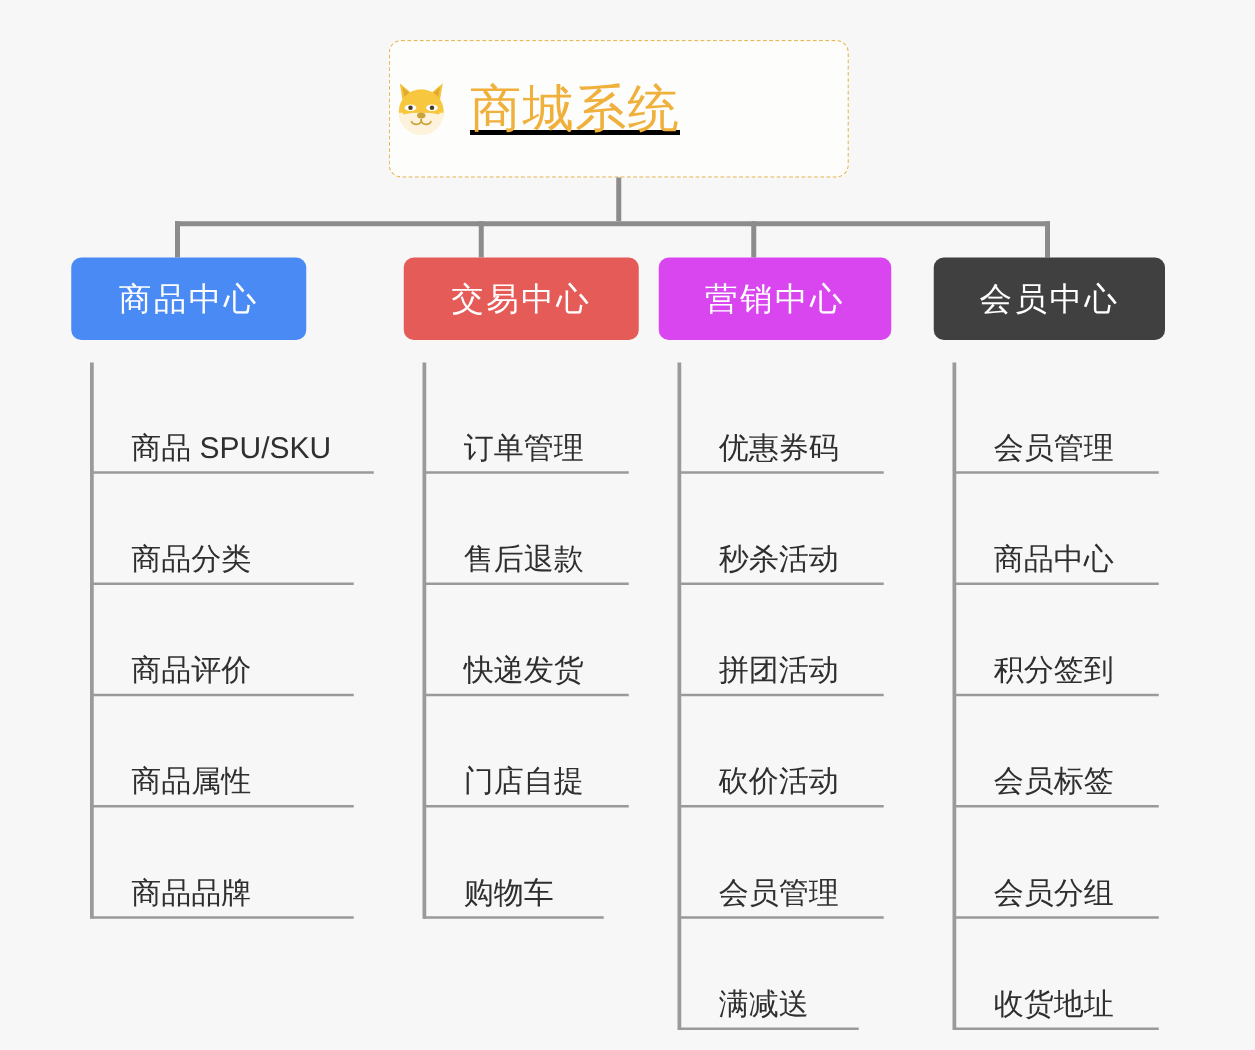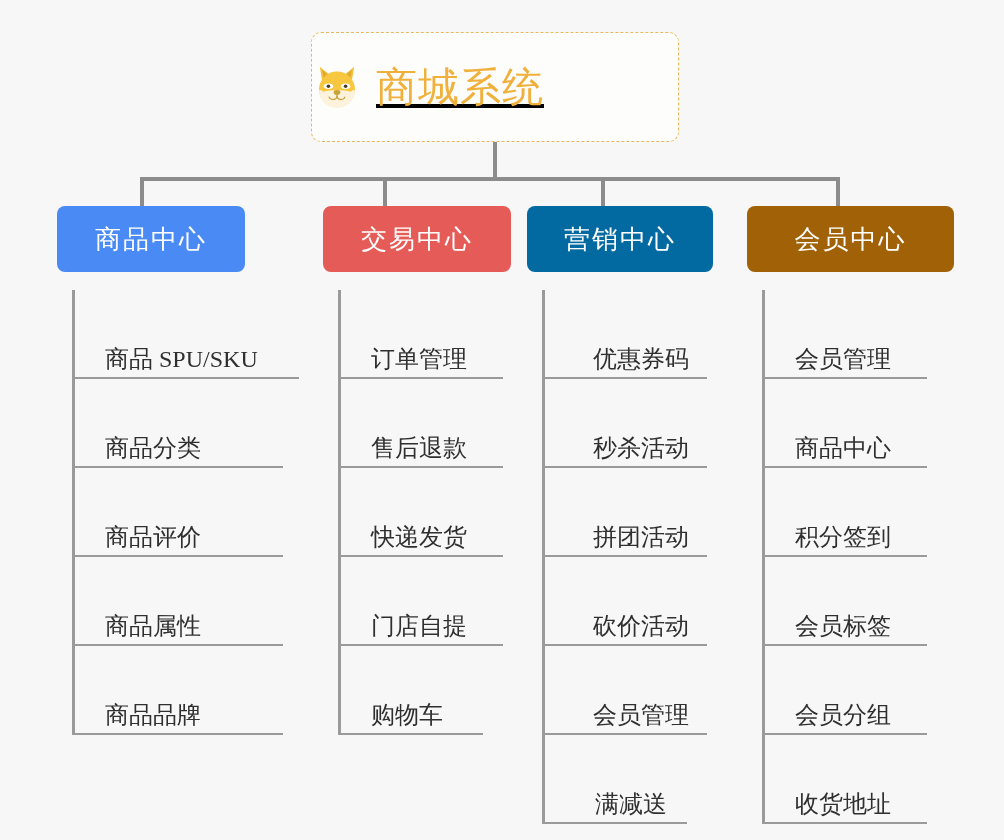--- a/index.html
+++ b/index.html
@@ -70,21 +70,20 @@
     justify-content: center;
     color: #ffffff;
     font-size: 26px;
     letter-spacing: 2px;
   }
 
   .leaf-wrap {
     position: relative;
     margin-top: 18px;
     padding-left: 16px;
-    font-family: Liberation Serif, serif;
   }
   
   .spine {
     position: absolute;
     left: 15px;
     top: 0;
     bottom: 0;
     width: 3px;
     background: #9a9a9a;
   }
@@ -104,21 +103,21 @@
     line-height: 1.1;
     white-space: nowrap;
     padding-bottom: 2px;
   }
 
   
   .col-0 .leaf { width: 210px; }
   .col-0 .leaf-0 { width: 226px; }
   .col-1 .leaf { width: 164px; }
   .col-1 .leaf-4 { width: 144px; text-align: right; }
-  .col-2 .leaf { width: 164px; justify-content: center; }
+  .col-2 .leaf { width: 164px; }
   .col-2 .leaf-5 { width: 144px; }
   .col-3 .leaf { width: 164px; }
 </style>
 </head>
 <body style="background: rgb(247, 247, 247);">
 
 <div id="chart-root">
 
   <div class="root-node" style="border-color: rgb(232, 185, 90);">
     <span class="root-emoji">
@@ -191,21 +190,21 @@
       <div class="leaf leaf-3">
           <span class="leaf-label">门店自提</span>
         </div>
       <div class="leaf leaf-4">
           <span class="leaf-label">购物车</span>
         </div>
     </div>
   </div>
 
   <div class="column col-2" style="left:527px; width:250px;">
-    <div class="cat-box" style="width: 186px; background: #0369a1;">
+    <div class="cat-box" style="width: 186px; background: #d946ef;">
       <span>营销中心</span>
     </div>
     <div class="leaf-wrap">
       <div class="spine"></div>
       <div class="leaf leaf-0">
           <span class="leaf-label">优惠券码</span>
         </div>
       <div class="leaf leaf-1">
           <span class="leaf-label">秒杀活动</span>
         </div>
@@ -218,21 +217,21 @@
       <div class="leaf leaf-4">
           <span class="leaf-label">会员管理</span>
         </div>
       <div class="leaf leaf-5">
           <span class="leaf-label">满减送</span>
         </div>
     </div>
   </div>
 
   <div class="column col-3" style="left:747px; width:250px;">
-    <div class="cat-box" style="width: 207px; background: #a16207;">
+    <div class="cat-box" style="width: 185px; background: #404040;">
       <span>会员中心</span>
     </div>
     <div class="leaf-wrap">
       <div class="spine"></div>
       <div class="leaf leaf-0">
           <span class="leaf-label">会员管理</span>
         </div>
       <div class="leaf leaf-1">
           <span class="leaf-label">商品中心</span>
         </div>

